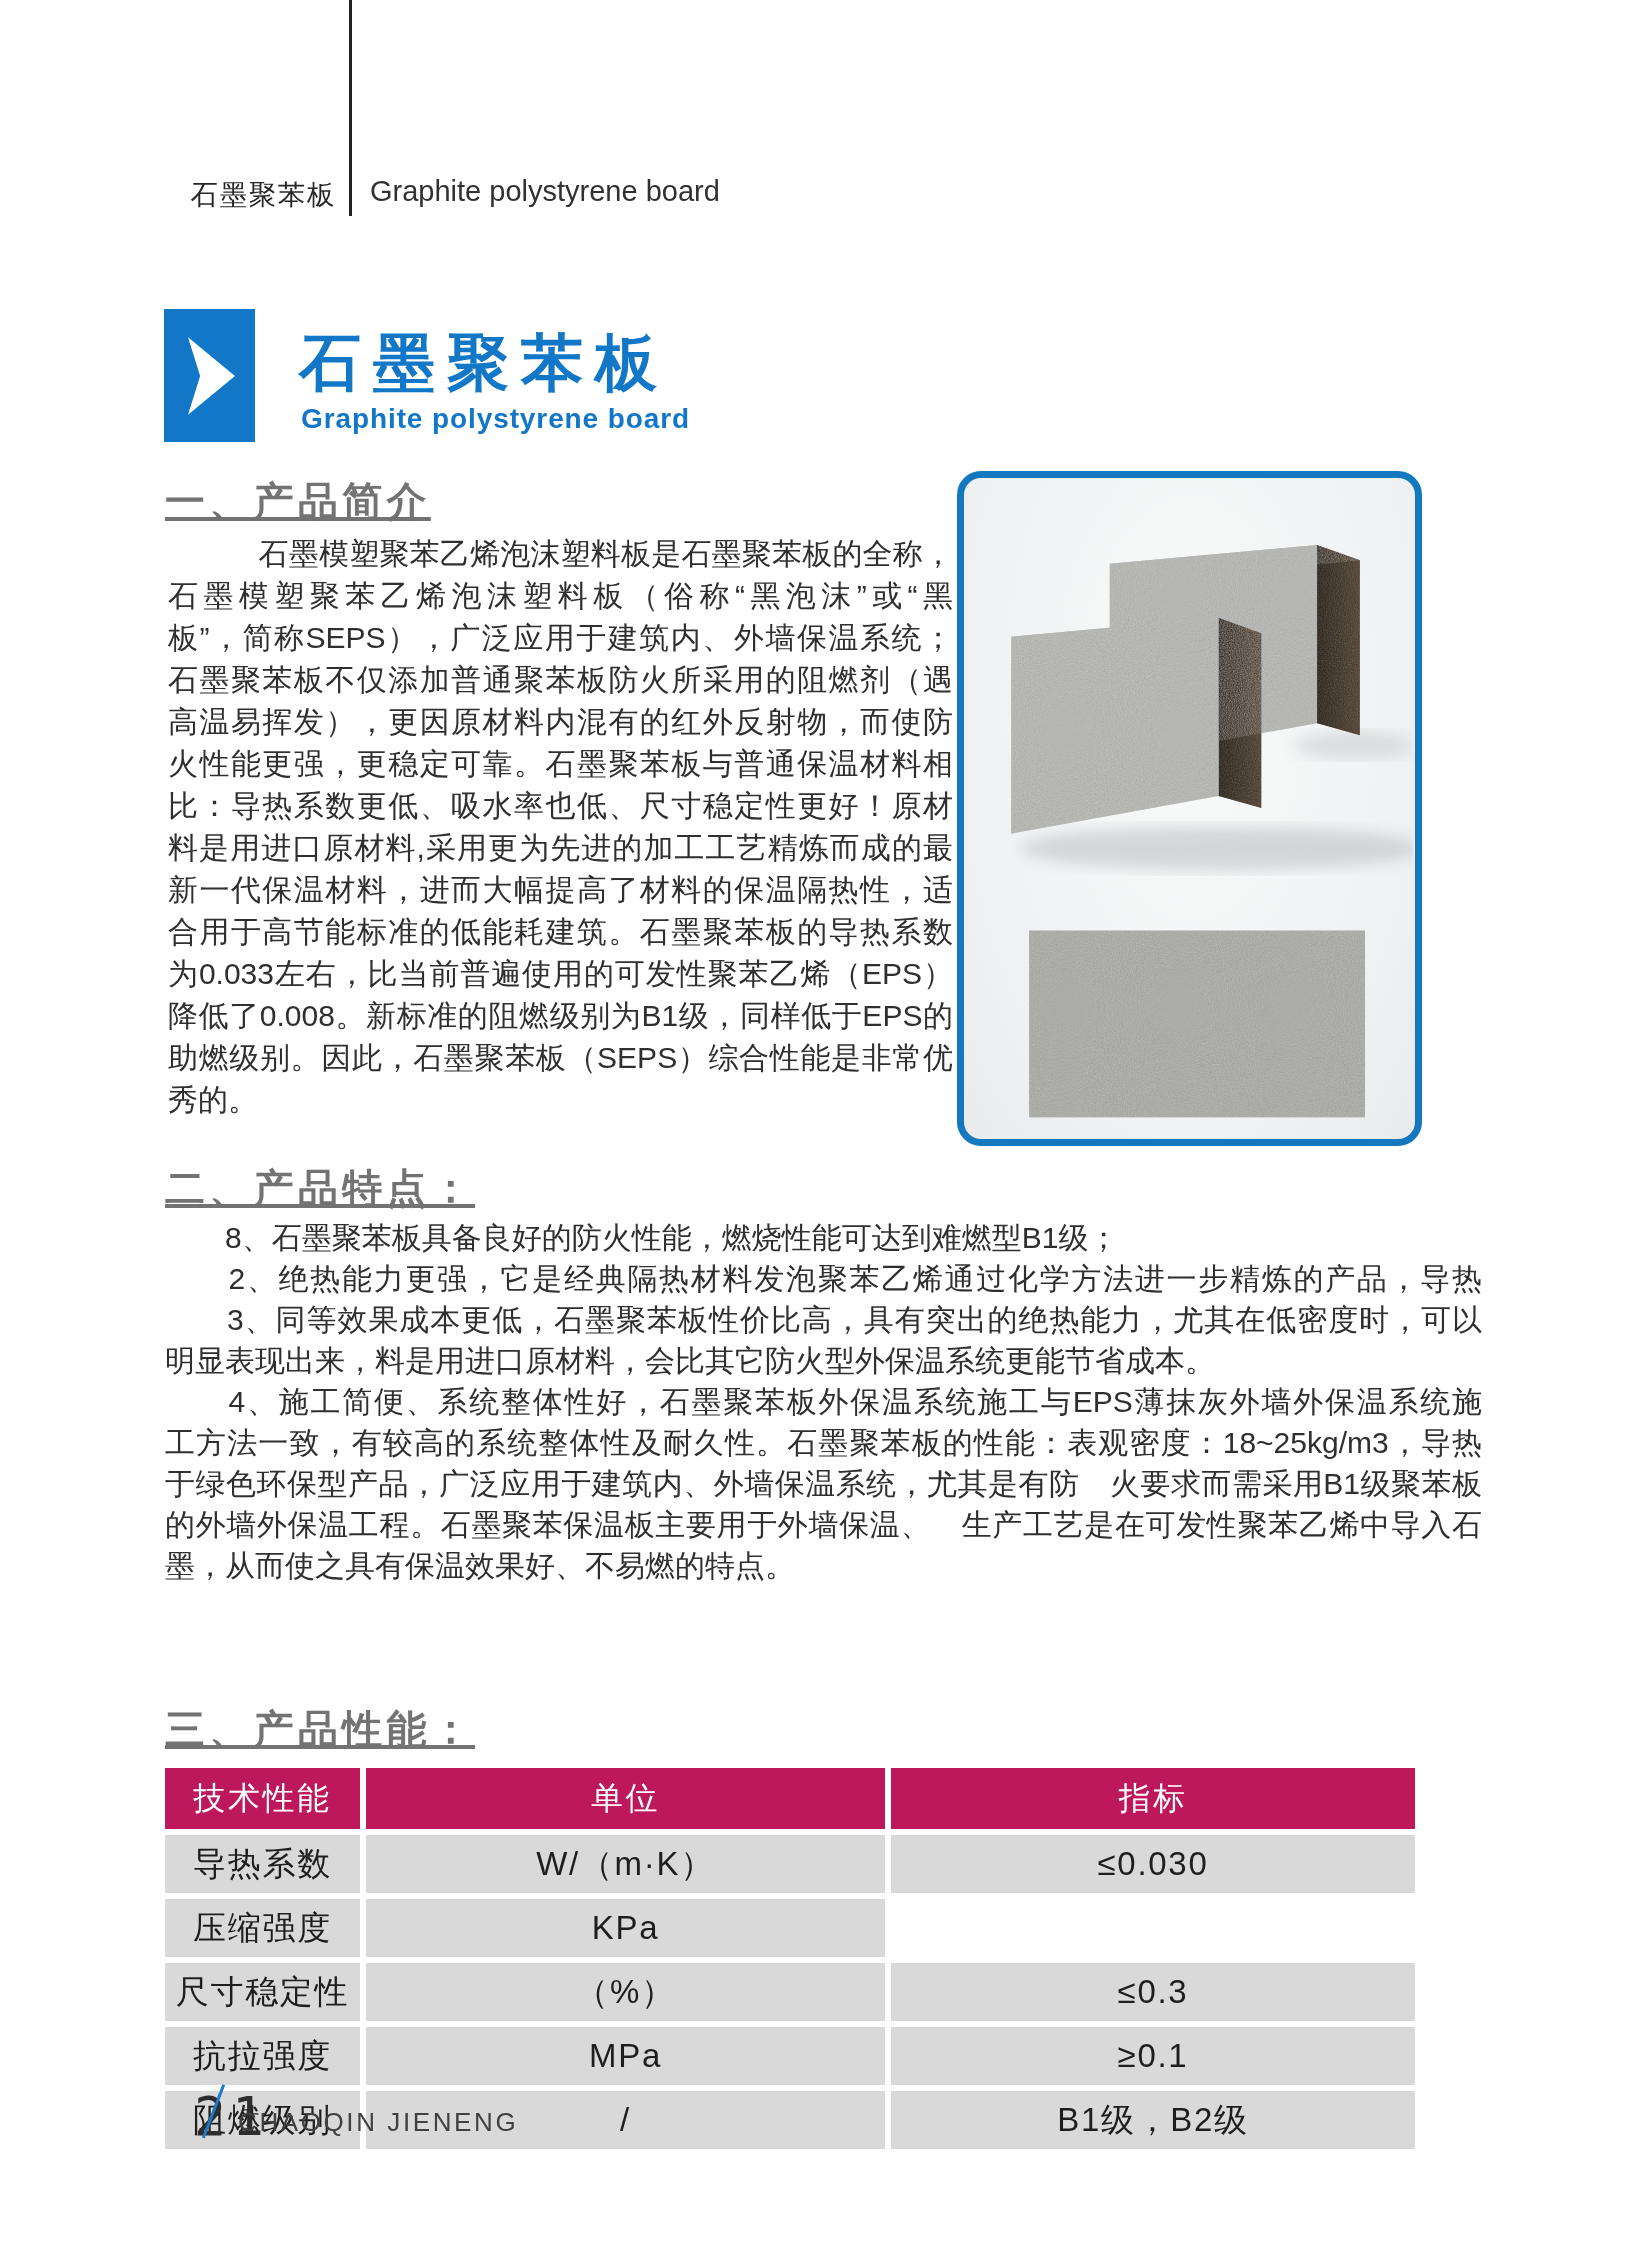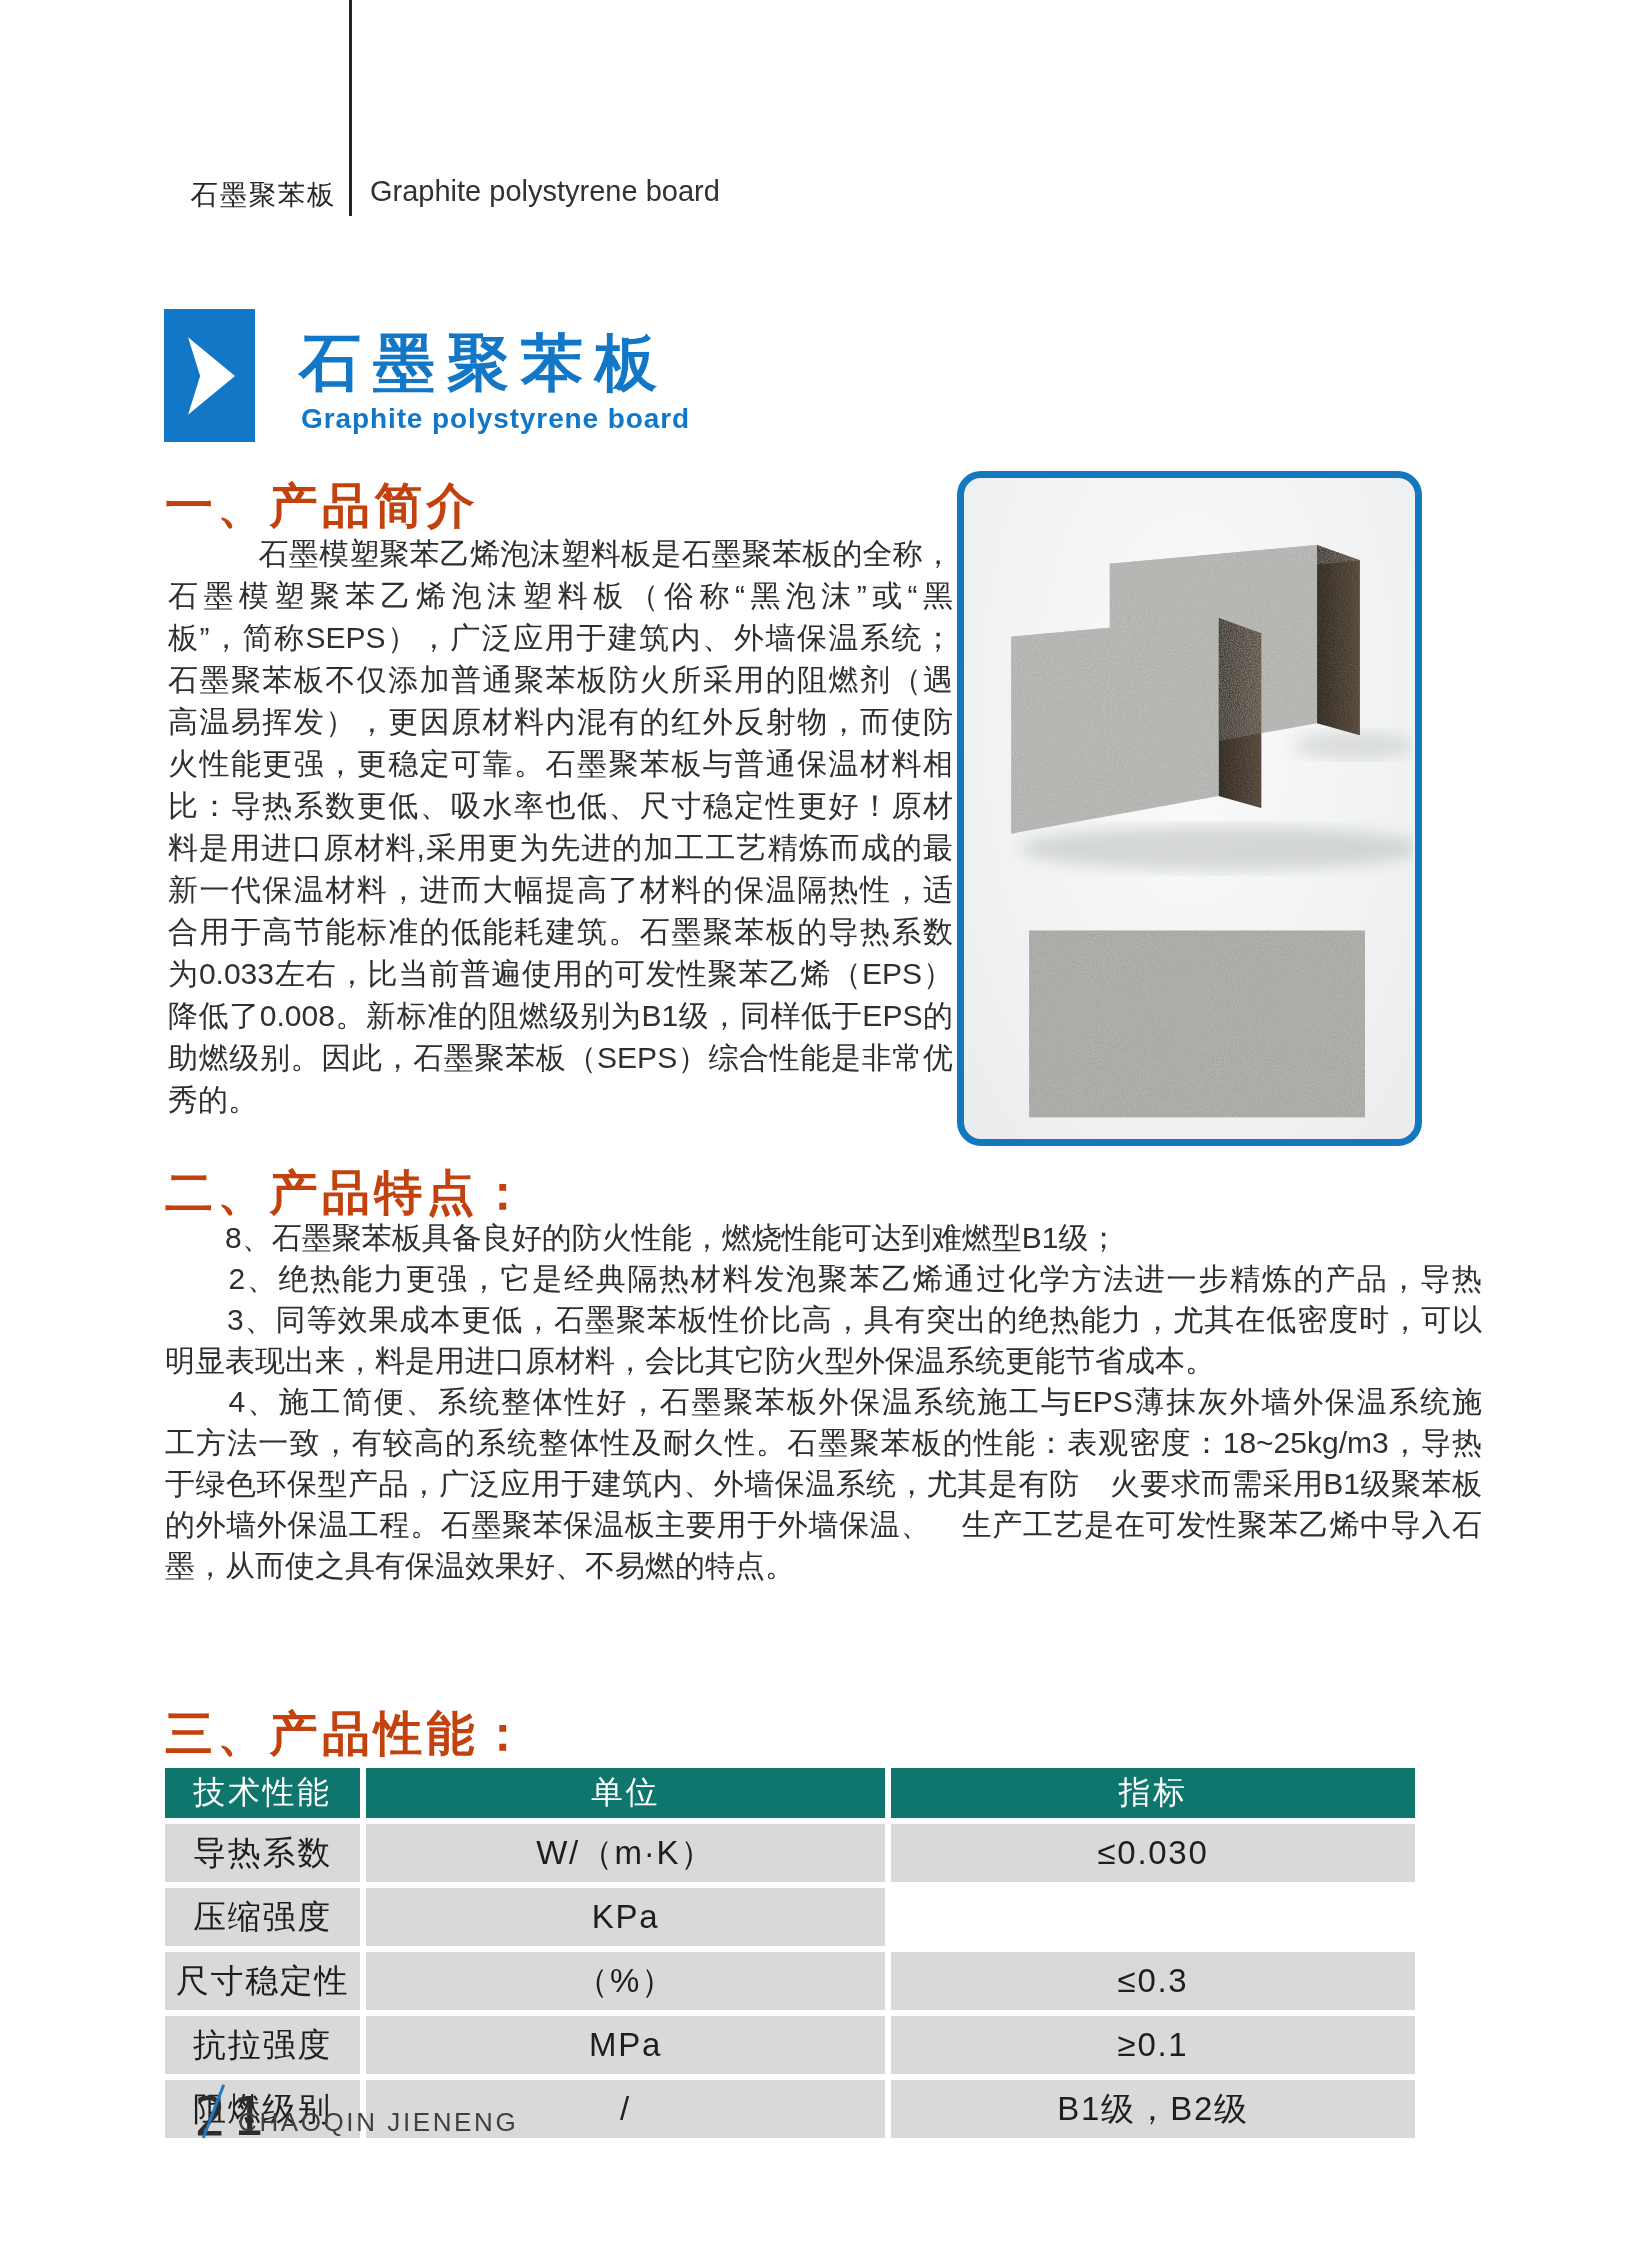--- a/index.html
+++ b/index.html
@@ -16,21 +16,21 @@
 
   
   .logo-box  { left:164px; top:309px; width:91px; height:133px; background:#1377c8; display:flex; align-items:center; justify-content:center; }
   .logo-box svg { width:67px; height:94px; }
   .logo-cn   { left:299px; top:321px; font-size:62px; font-weight:bold; color:#1377c8; letter-spacing:12px; }
   .logo-en   { left:301px; top:403px; font-size:28px; font-weight:bold; color:#1377c8; letter-spacing:0.9px; }
 
   
   .sec-heading {
     font-family:"DejaVu Serif","Liberation Serif",serif;
-    font-size:48px; font-weight:bold; color:#c2410c; letter-spacing:4.3px;
+    font-size:40px; font-weight:bold; color:#737373; letter-spacing:4.3px;text-decoration:underline;
   }
   .h1 { left:165px; top:474px; }
   .h2 { left:165px; top:1161px; }
   .h3 { left:165px; top:1702px; }
 
   
   .body-text { font-size:30px; line-height:42px; color:#2f2f2f; }
   .intro-text    { left:168px; top:533px;  width:785px;  }
   .features-text { left:165px; top:1217px; width:1317px; line-height:41px; }
   .t-line { text-align:justify; }
@@ -43,21 +43,21 @@
     border:7.7px solid #1478be; border-radius:24px; box-sizing:border-box;
     background:radial-gradient(ellipse at 50% 35%, #fafbfb 0%, #eff1f2 70%, #e9ebec 100%);
     overflow:hidden;
   }
   .panel svg { display:block; width:449px; height:660px; }
 
   
   .perf-table { left:165px; top:1768px; width:1249px; }
   .thead, .tr { display:grid; grid-template-columns:195px 519px 524px; column-gap:6px; margin-bottom:6px; }
   .th {
-    height:50px; background:#0f766e; color:#ffffff; font-size:32px;
+    height:61px; background:#be185d; color:#ffffff; font-size:32px;
     display:flex; align-items:center; justify-content:center; letter-spacing:2.6px;
   }
   .td {
     height:58px; background:#d9d9d9; color:#1e1e1e; font-size:33px;
     display:flex; align-items:center; justify-content:center; letter-spacing:1.7px;
   }
 
   
   .page-num { left:146px; top:2086px; font-size:53px; color:#2d2d2d; letter-spacing:6px; font-family:"DejaVu Sans Mono","Liberation Mono",monospace;margin-left:48px; }
   .foot-slash { left:212px; top:2083px; width:3.4px; height:57px; background:#1c79c5; transform:rotate(21deg); }

